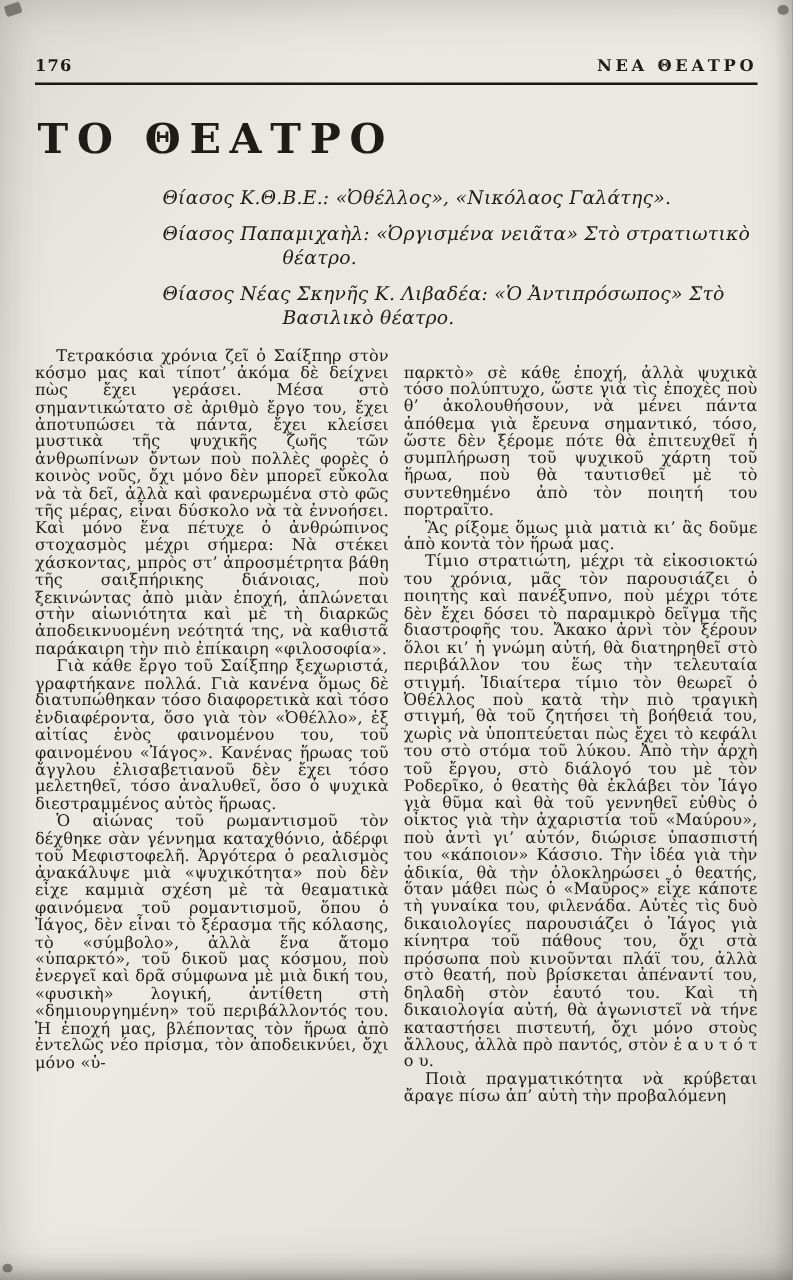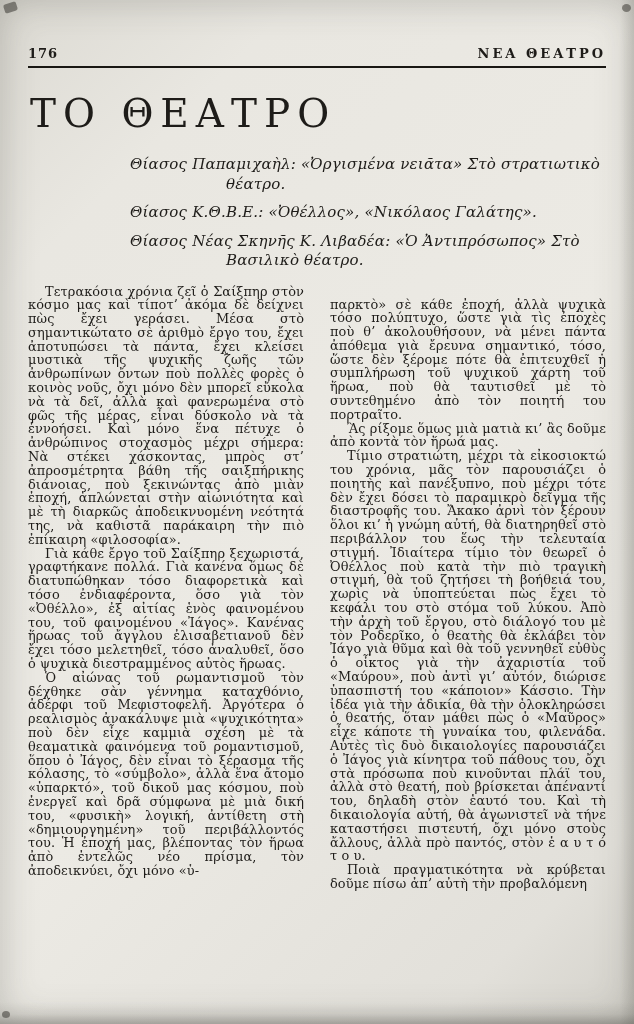--- a/index.html
+++ b/index.html
@@ -21,37 +21,37 @@
     margin-top: 46px;
     font-family: "DejaVu Serif", serif;
     font-weight: bold; font-size: 13px; letter-spacing: 1px;
   }
   .running-head .journal { letter-spacing: 3px; }
   .head-rule { border: 0; border-top: 2.5px solid #191713; margin: 5px 0 0 0; }
 
   
   .article-title {
     margin: 26px 0 0 2px;
-    font-size: 39px; font-weight: normal; letter-spacing: 7px;
+    font-size: 33px; font-weight: bold; letter-spacing: 7px;
     line-height: 1;
   }
 
   
   .listings { margin: 22px 0 0 102px; }
   .listing {
     font-style: italic;
     font-size: 15px; line-height: 19.5px;
     padding-left: 96px; text-indent: -96px;
     margin: 0 0 9px 0;
     letter-spacing: 0.2px;
   }
 
   
   .columns {
-    display: flex; gap: 26px;
+    display: flex; gap: 12px;
     margin-top: 14px;
     text-align: justify;
     font-size: 12.9px; line-height: 13.8px;
     letter-spacing: 0.1px;
   }
   .col { width: 283px; }
   .col p { margin: 0; text-indent: 17px; }
   .col-right p.continuation { text-indent: 0; margin-top: 13px; }
 
   
@@ -82,33 +82,33 @@
 
     <div class="running-head">
       <span class="pagenum">176</span>
       <span class="journal">ΝΕΑ ΘΕΑΤΡΟ</span>
     </div>
     <hr class="head-rule">
 
     <h1 class="article-title">ΤΟ ΘΕΑΤΡΟ</h1>
 
     <div class="listings">
+      <p class="listing">Θίασος Κ.Θ.Β.Ε.: «Ὀθέλλος», «Νικόλαος Γαλάτης».</p>
       <p class="listing">Θίασος Παπαμιχαὴλ: «Ὀργισμένα νειᾶτα» Στὸ στρατιωτικὸ θέατρο.</p>
-      <p class="listing">Θίασος Κ.Θ.Β.Ε.: «Ὀθέλλος», «Νικόλαος Γαλάτης».</p>
       <p class="listing">Θίασος Νέας Σκηνῆς Κ. Λιβαδέα: «Ὁ Ἀντιπρόσωπος» Στὸ Βασιλικὸ θέατρο.</p>
     </div>
 
     <div class="columns">
       <div class="col col-left">
         <p>Τετρακόσια χρόνια ζεῖ ὁ Σαίξπηρ στὸν κόσμο μας καὶ τίποτ’ ἀκόμα δὲ δείχνει πὼς ἔχει γεράσει. Μέσα στὸ σημαντικώτατο σὲ ἀριθμὸ ἔργο του, ἔχει ἀποτυπώσει τὰ πάντα, ἔχει κλείσει μυστικὰ τῆς ψυχικῆς ζωῆς τῶν ἀνθρωπίνων ὄντων ποὺ πολλὲς φορὲς ὁ κοινὸς νοῦς, ὄχι μόνο δὲν μπορεῖ εὔκολα νὰ τὰ δεῖ, ἀλλὰ καὶ φανερωμένα στὸ φῶς τῆς μέρας, εἶναι δύσκολο νὰ τὰ ἐννοήσει. Καὶ μόνο ἕνα πέτυχε ὁ ἀνθρώπινος στοχασμὸς μέχρι σήμερα: Νὰ στέκει χάσκοντας, μπρὸς στ’ ἀπροσμέτρητα βάθη τῆς σαιξπήρικης διάνοιας, ποὺ ξεκινώντας ἀπὸ μιὰν ἐποχή, ἁπλώνεται στὴν αἰωνιότητα καὶ μὲ τὴ διαρκῶς ἀποδεικνυομένη νεότητά της, νὰ καθιστᾶ παράκαιρη τὴν πιὸ ἐπίκαιρη «φιλοσοφία».</p>
         <p>Γιὰ κάθε ἔργο τοῦ Σαίξπηρ ξεχωριστά, γραφτήκανε πολλά. Γιὰ κανένα ὅμως δὲ διατυπώθηκαν τόσο διαφορετικὰ καὶ τόσο ἐνδιαφέροντα, ὅσο γιὰ τὸν «Ὀθέλλο», ἐξ αἰτίας ἑνὸς φαινομένου του, τοῦ φαινομένου «Ἰάγος». Κανένας ἥρωας τοῦ ἄγγλου ἐλισαβετιανοῦ δὲν ἔχει τόσο μελετηθεῖ, τόσο ἀναλυθεῖ, ὅσο ὁ ψυχικὰ διεστραμμένος αὐτὸς ἥρωας.</p>
         <p>Ὁ αἰώνας τοῦ ρωμαντισμοῦ τὸν δέχθηκε σὰν γέννημα καταχθόνιο, ἀδέρφι τοῦ Μεφιστοφελῆ. Ἀργότερα ὁ ρεαλισμὸς ἀνακάλυψε μιὰ «ψυχικότητα» ποὺ δὲν εἶχε καμμιὰ σχέση μὲ τὰ θεαματικὰ φαινόμενα τοῦ ρομαντισμοῦ, ὅπου ὁ Ἰάγος, δὲν εἶναι τὸ ξέρασμα τῆς κόλασης, τὸ «σύμβολο», ἀλλὰ ἕνα ἄτομο «ὑπαρκτό», τοῦ δικοῦ μας κόσμου, ποὺ ἐνεργεῖ καὶ δρᾶ σύμφωνα μὲ μιὰ δική του, «φυσικὴ» λογική, ἀντίθετη στὴ «δημιουργημένη» τοῦ περιβάλλοντός του. Ἡ ἐποχή μας, βλέποντας τὸν ἥρωα ἀπὸ ἐντελῶς νέο πρίσμα, τὸν ἀποδεικνύει, ὄχι μόνο «ὑ-</p>
       </div>
       <div class="col col-right">
         <p class="continuation">παρκτὸ» σὲ κάθε ἐποχή, ἀλλὰ ψυχικὰ τόσο πολύπτυχο, ὥστε γιὰ τὶς ἐποχὲς ποὺ θ’ ἀκολουθήσουν, νὰ μένει πάντα ἀπόθεμα γιὰ ἔρευνα σημαντικό, τόσο, ὥστε δὲν ξέρομε πότε θὰ ἐπιτευχθεῖ ἡ συμπλήρωση τοῦ ψυχικοῦ χάρτη τοῦ ἥρωα, ποὺ θὰ ταυτισθεῖ μὲ τὸ συντεθημένο ἀπὸ τὸν ποιητή του πορτραῖτο.</p>
         <p>Ἂς ρίξομε ὅμως μιὰ ματιὰ κι’ ἂς δοῦμε ἀπὸ κοντὰ τὸν ἥρωά μας.</p>
         <p>Τίμιο στρατιώτη, μέχρι τὰ εἰκοσιοκτώ του χρόνια, μᾶς τὸν παρουσιάζει ὁ ποιητὴς καὶ πανέξυπνο, ποὺ μέχρι τότε δὲν ἔχει δόσει τὸ παραμικρὸ δεῖγμα τῆς διαστροφῆς του. Ἄκακο ἀρνὶ τὸν ξέρουν ὅλοι κι’ ἡ γνώμη αὐτή, θὰ διατηρηθεῖ στὸ περιβάλλον του ἕως τὴν τελευταία στιγμή. Ἰδιαίτερα τίμιο τὸν θεωρεῖ ὁ Ὀθέλλος ποὺ κατὰ τὴν πιὸ τραγικὴ στιγμή, θὰ τοῦ ζητήσει τὴ βοήθειά του, χωρὶς νὰ ὑποπτεύεται πὼς ἔχει τὸ κεφάλι του στὸ στόμα τοῦ λύκου. Ἀπὸ τὴν ἀρχὴ τοῦ ἔργου, στὸ διάλογό του μὲ τὸν Ροδερῖκο, ὁ θεατὴς θὰ ἐκλάβει τὸν Ἰάγο γιὰ θῦμα καὶ θὰ τοῦ γεννηθεῖ εὐθὺς ὁ οἶκτος γιὰ τὴν ἀχαριστία τοῦ «Μαύρου», ποὺ ἀντὶ γι’ αὐτόν, διώρισε ὑπασπιστή του «κάποιον» Κάσσιο. Τὴν ἰδέα γιὰ τὴν ἀδικία, θὰ τὴν ὁλοκληρώσει ὁ θεατής, ὅταν μάθει πὼς ὁ «Μαῦρος» εἶχε κάποτε τὴ γυναίκα του, φιλενάδα. Αὐτὲς τὶς δυὸ δικαιολογίες παρουσιάζει ὁ Ἰάγος γιὰ κίνητρα τοῦ πάθους του, ὄχι στὰ πρόσωπα ποὺ κινοῦνται πλάϊ του, ἀλλὰ στὸ θεατή, ποὺ βρίσκεται ἀπέναντί του, δηλαδὴ στὸν ἑαυτό του. Καὶ τὴ δικαιολογία αὐτή, θὰ ἀγωνιστεῖ νὰ τήνε καταστήσει πιστευτή, ὄχι μόνο στοὺς ἄλλους, ἀλλὰ πρὸ παντός, στὸν ἑ α υ τ ό  τ ο υ.</p>
-        <p>Ποιὰ πραγματικότητα νὰ κρύβεται δοῦμε πίσω ἀπ’ αὐτὴ τὴν προβαλόμενη</p>
+        <p>Ποιὰ πραγματικότητα νὰ κρύβεται ἄραγε πίσω ἀπ’ αὐτὴ τὴν προβαλόμενη</p>
       </div>
     </div>
 
   </div>
 </div>
 
 </body></html>

